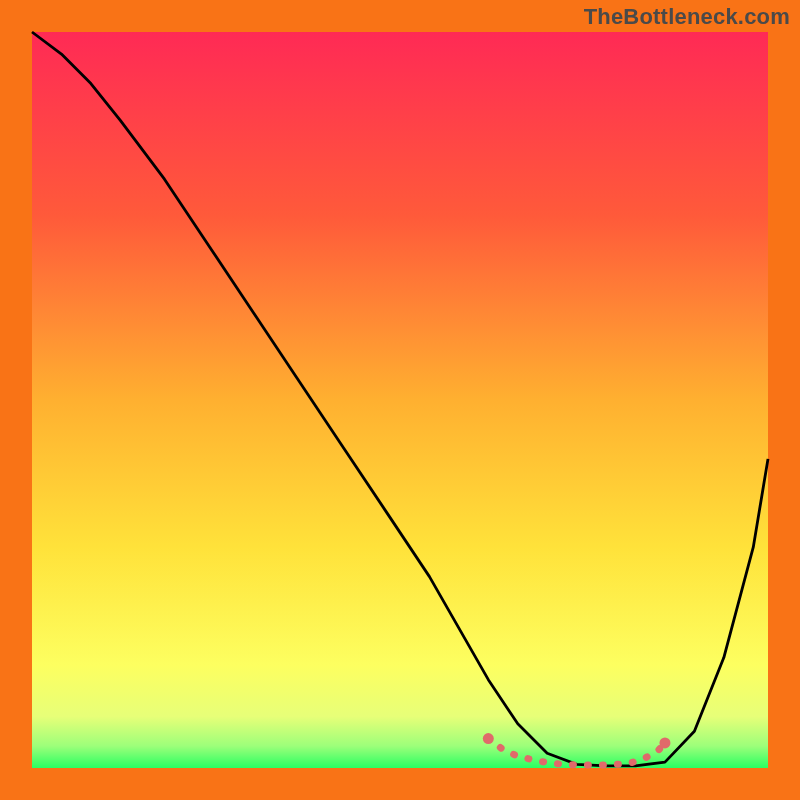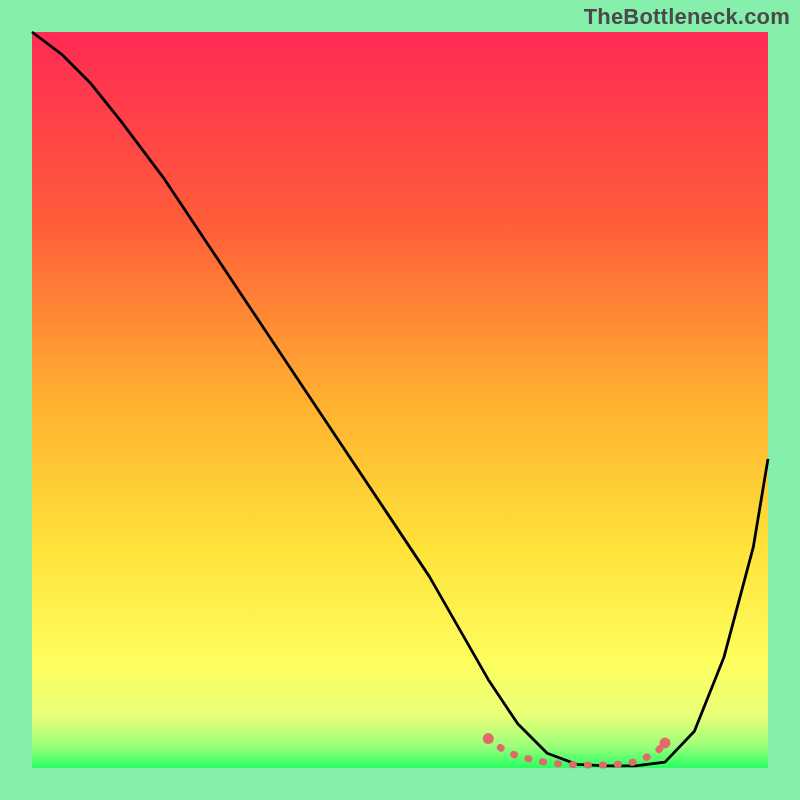--- a/index.html
+++ b/index.html
@@ -8,21 +8,21 @@
     width: 800px;
     height: 800px;
     background: #000;
     font-family: Arial, Helvetica, sans-serif;
     overflow: hidden;
   }
   .frame {
     position: relative;
     width: 800px;
     height: 800px;
-    background: #86efac;
+    background: #f97316;
   }
   .watermark {
     position: absolute;
     top: 4px;
     right: 10px;
     color: #4a4a4a;
     font-size: 22px;
     font-weight: bold;
     letter-spacing: 0.2px;
     user-select: none;

